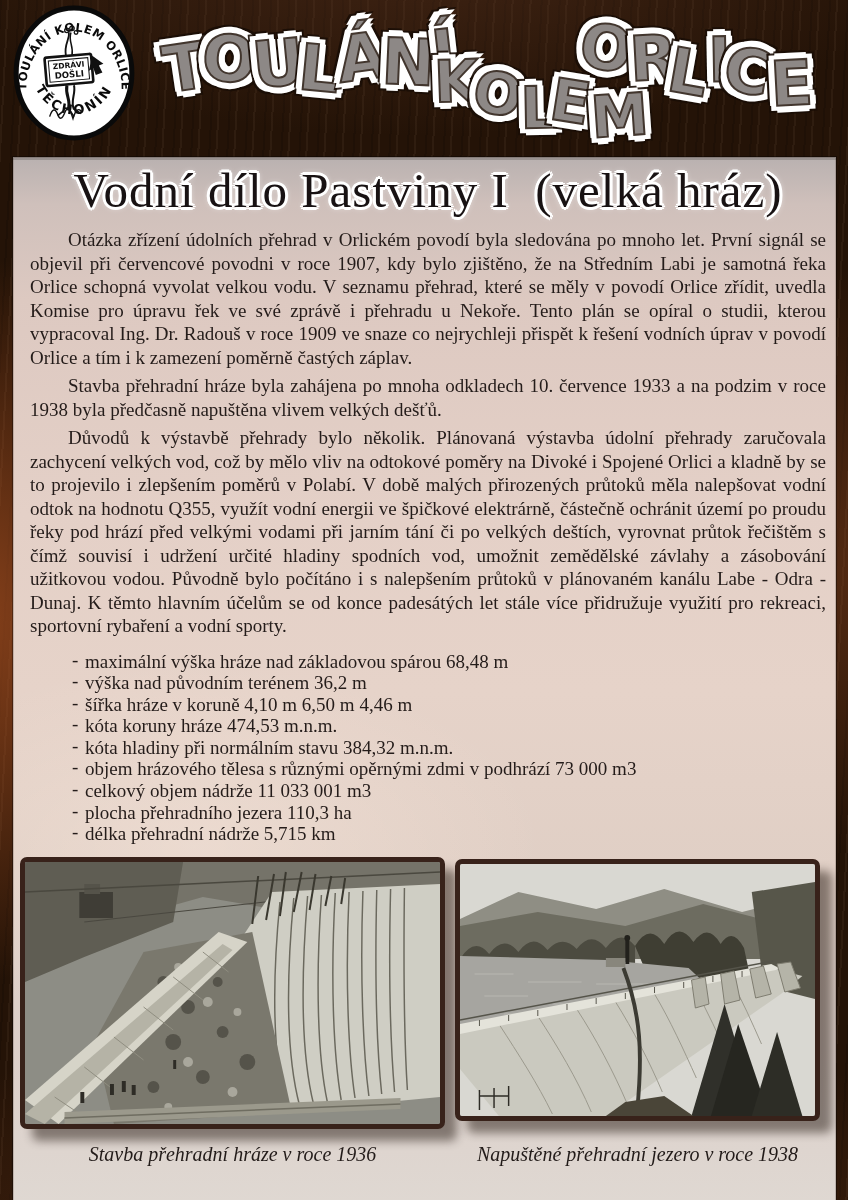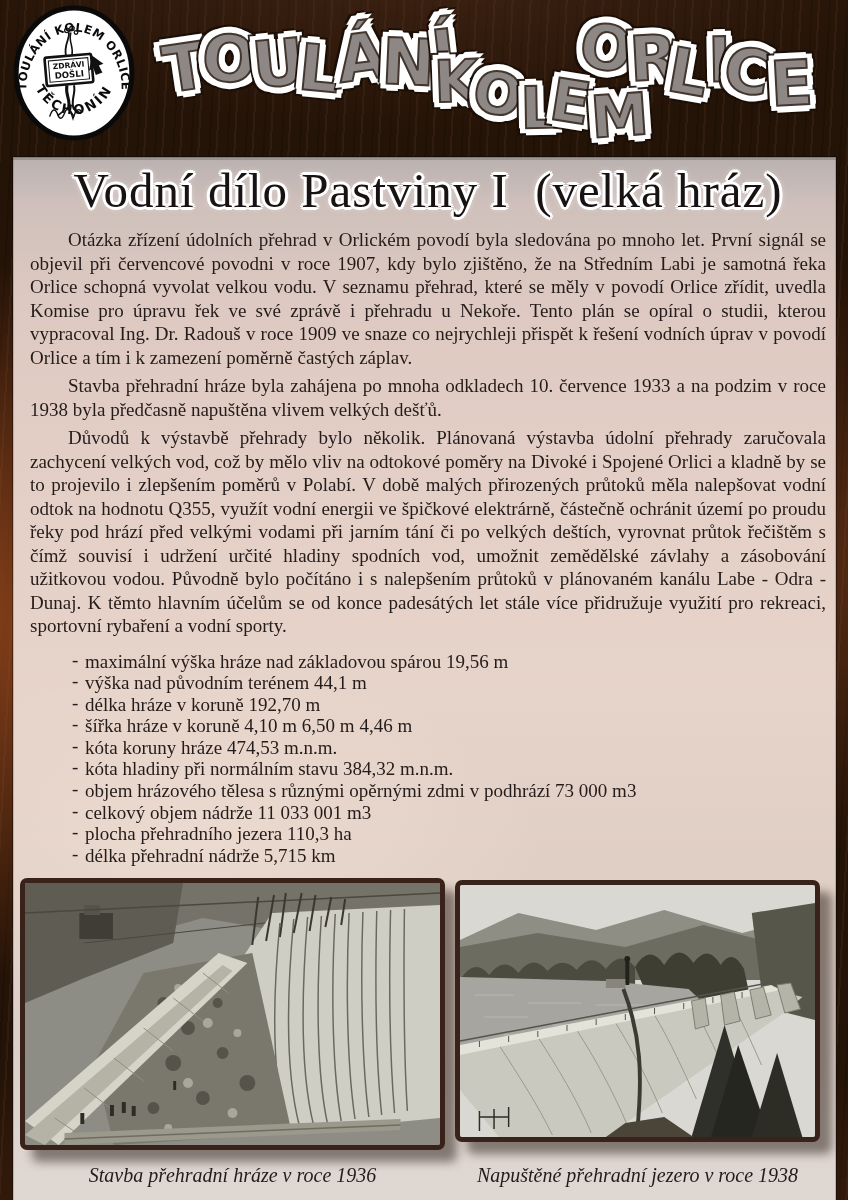--- a/index.html
+++ b/index.html
@@ -137,23 +137,22 @@
 
   <div class="panel">
 
     <h1 class="title">Vodní dílo Pastviny I  (velká hráz)</h1>
 
     <p class="body-p">Otázka zřízení údolních přehrad v Orlickém povodí byla sledována po mnoho let. První signál se objevil při červencové povodni v roce 1907, kdy bylo zjištěno, že na Středním Labi je samotná řeka Orlice schopná vyvolat velkou vodu. V seznamu přehrad, které se měly v povodí Orlice zřídit, uvedla Komise pro úpravu řek ve své zprávě i přehradu u Nekoře. Tento plán se opíral o studii, kterou vypracoval Ing. Dr. Radouš v roce 1909 ve snaze co nejrychleji přispět k řešení vodních úprav v povodí Orlice a tím i k zamezení poměrně častých záplav.</p>
     <p class="body-p">Stavba přehradní hráze byla zahájena po mnoha odkladech 10. července 1933 a na podzim v roce 1938 byla předčasně napuštěna vlivem velkých dešťů.</p>
     <p class="body-p">Důvodů k výstavbě přehrady bylo několik. Plánovaná výstavba údolní přehrady zaručovala zachycení velkých vod, což by mělo vliv na odtokové poměry na Divoké i Spojené Orlici a kladně by se to projevilo i zlepšením poměrů v Polabí. V době malých přirozených průtoků měla nalepšovat vodní odtok na hodnotu Q355, využít vodní energii ve špičkové elektrárně, částečně ochránit území po proudu řeky pod hrází před velkými vodami při jarním tání či po velkých deštích, vyrovnat průtok řečištěm s čímž souvisí i udržení určité hladiny spodních vod, umožnit zemědělské závlahy a zásobování užitkovou vodou. Původně bylo počítáno i s nalepšením průtoků v plánovaném kanálu Labe - Odra - Dunaj. K těmto hlavním účelům se od konce padesátých let stále více přidružuje využití pro rekreaci, sportovní rybaření a vodní sporty.</p>
 
     <ul class="specs">
-      <li>maximální výška hráze nad základovou spárou 19,56 m</li>
-      <li>výška nad původním terénem 44,1 m</li>
-      <li>délka hráze v koruně 192,70 m</li>
+      <li>maximální výška hráze nad základovou spárou 68,48 m</li>
+      <li>výška nad původním terénem 36,2 m</li>
       <li>šířka hráze v koruně 4,10 m 6,50 m 4,46 m</li>
       <li>kóta koruny hráze 474,53 m.n.m.</li>
       <li>kóta hladiny při normálním stavu 384,32 m.n.m.</li>
       <li>objem hrázového tělesa s různými opěrnými zdmi v podhrází 73 000 m3</li>
       <li>celkový objem nádrže 11 033 001 m3</li>
       <li>plocha přehradního jezera 110,3 ha</li>
       <li>délka přehradní nádrže 5,715 km</li>
     </ul>
 
     <div class="photos-row">

